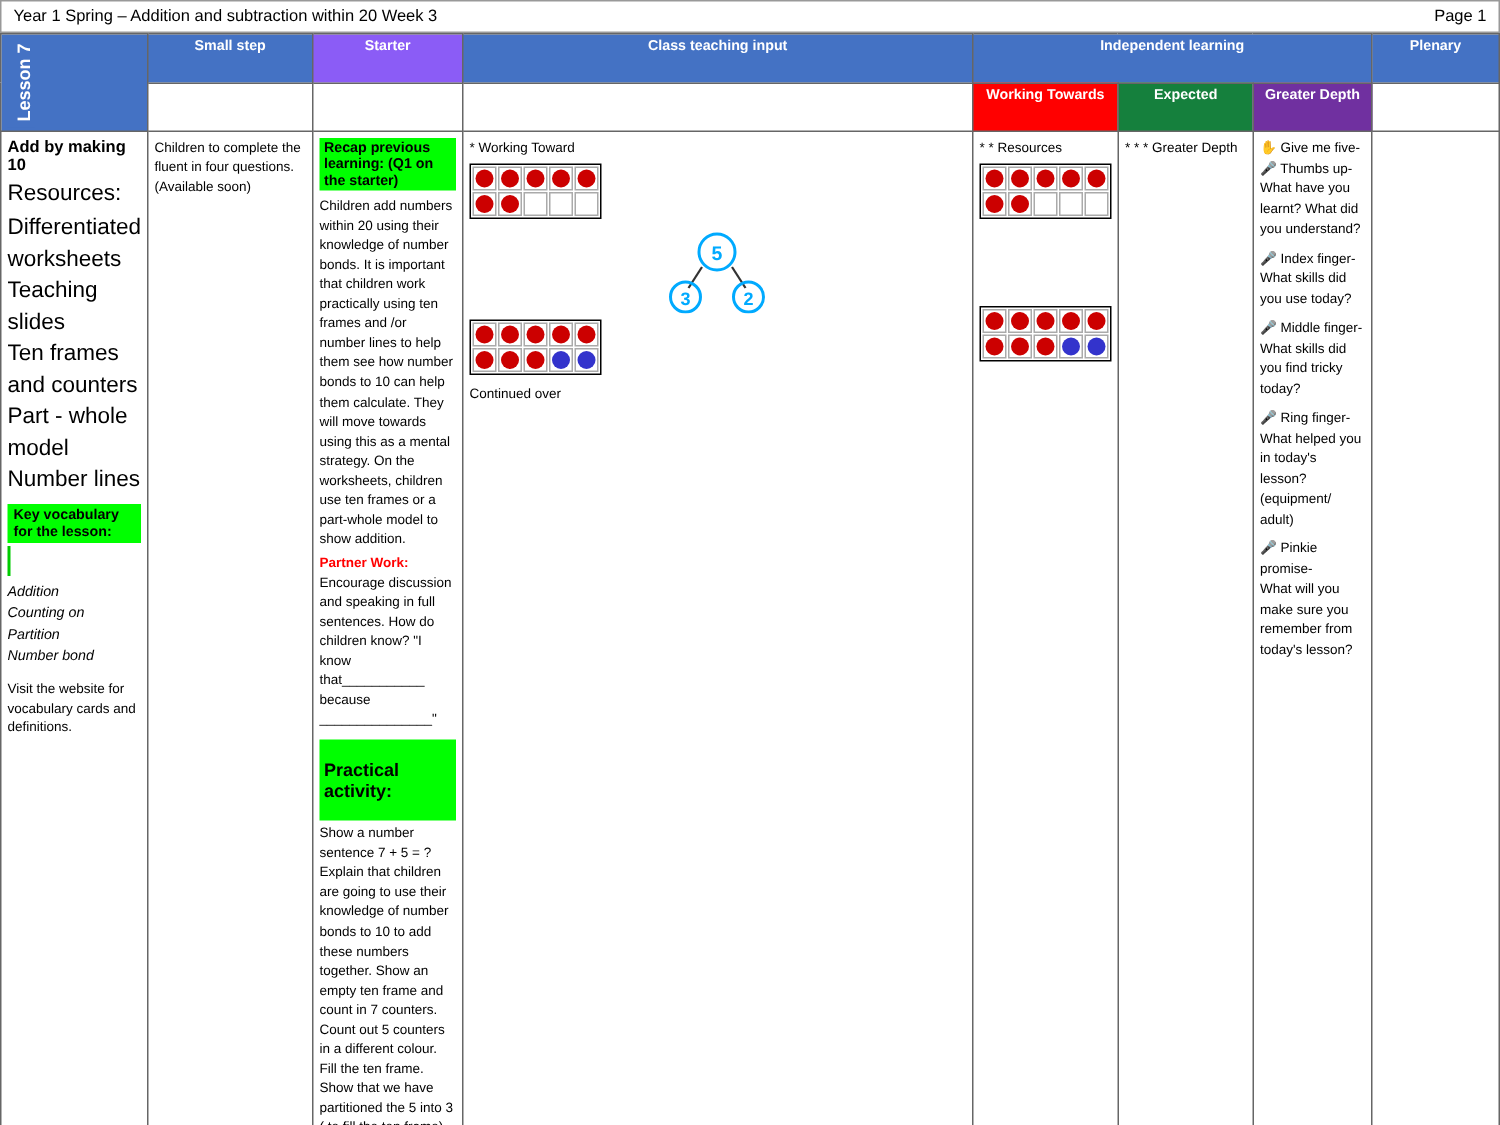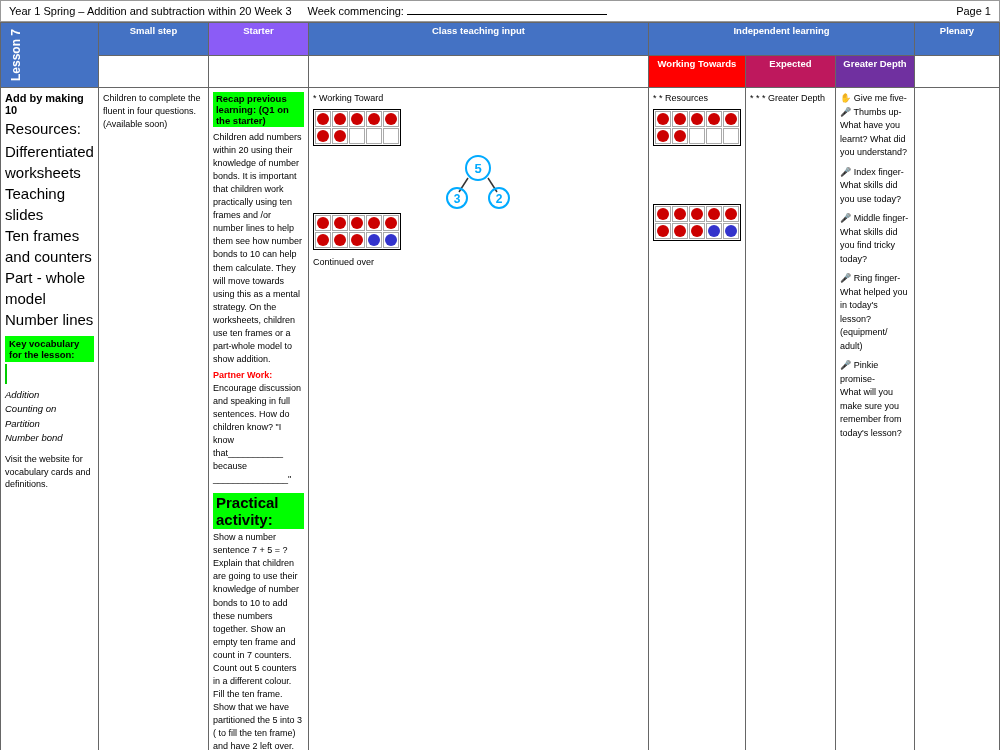--- a/index.html
+++ b/index.html
@@ -44,21 +44,21 @@
       color: #fff;
       font-weight: bold;
       padding: 4px;
       font-size: 10px;
     }
 
     .col-small-step { background: #4472c4; }
     .col-starter { background: #8b5cf6; }
     .col-teaching { background: #4472c4; }
     .col-working { background: #ff0000; }
-    .col-expected { background: #be185d; text-align: center; }
+    .col-expected { background: #15803d; text-align: center; }
     .col-greater { background: #7030a0; }
     .col-plenary { background: #4472c4; }
 
     .indep-header {
       background: #4472c4;
       color: #fff;
       text-align: center;
       font-weight: bold;
       font-size: 10px;
     }
@@ -131,22 +131,22 @@
 
     .partner-work {
       color: #ff0000;
       font-weight: bold;
     }
 
     .practical-activity {
       background: #00ff00;
       color: #000;
       font-weight: bold;
-      font-size: 15px;
-      padding: 1px 3px;
+      font-size: 12px;
+      padding: 13px 3px;
       margin: 4px 0 2px 0;
       display: inline-block;
     }
 
     .ten-frame {
       display: inline-grid;
       grid-template-columns: repeat(5, 16px);
       grid-template-rows: repeat(2, 16px);
       gap: 1px;
       border: 1px solid #000;
@@ -211,24 +211,20 @@
     }
   </style>
 </head>
 <body>
 
 <div>
 
   <div class="header-bar">
     <div class="week-line">
       <span>Year 1 Spring – Addition and subtraction within 20  Week 3</span>
-      <span>
-        <span>Week commencing: </span>
-        <span class="underline-blank"></span>
-      </span>
     </div>
     <div>Page 1</div>
   </div>
 
   <table class="main-table">
     <thead>
       <tr>
         <td style="width:18px; background:#4472c4; border:1px solid #666;" rowspan="20">
           <div class="lesson-sidebar">Lesson 7</div>
         </td>

